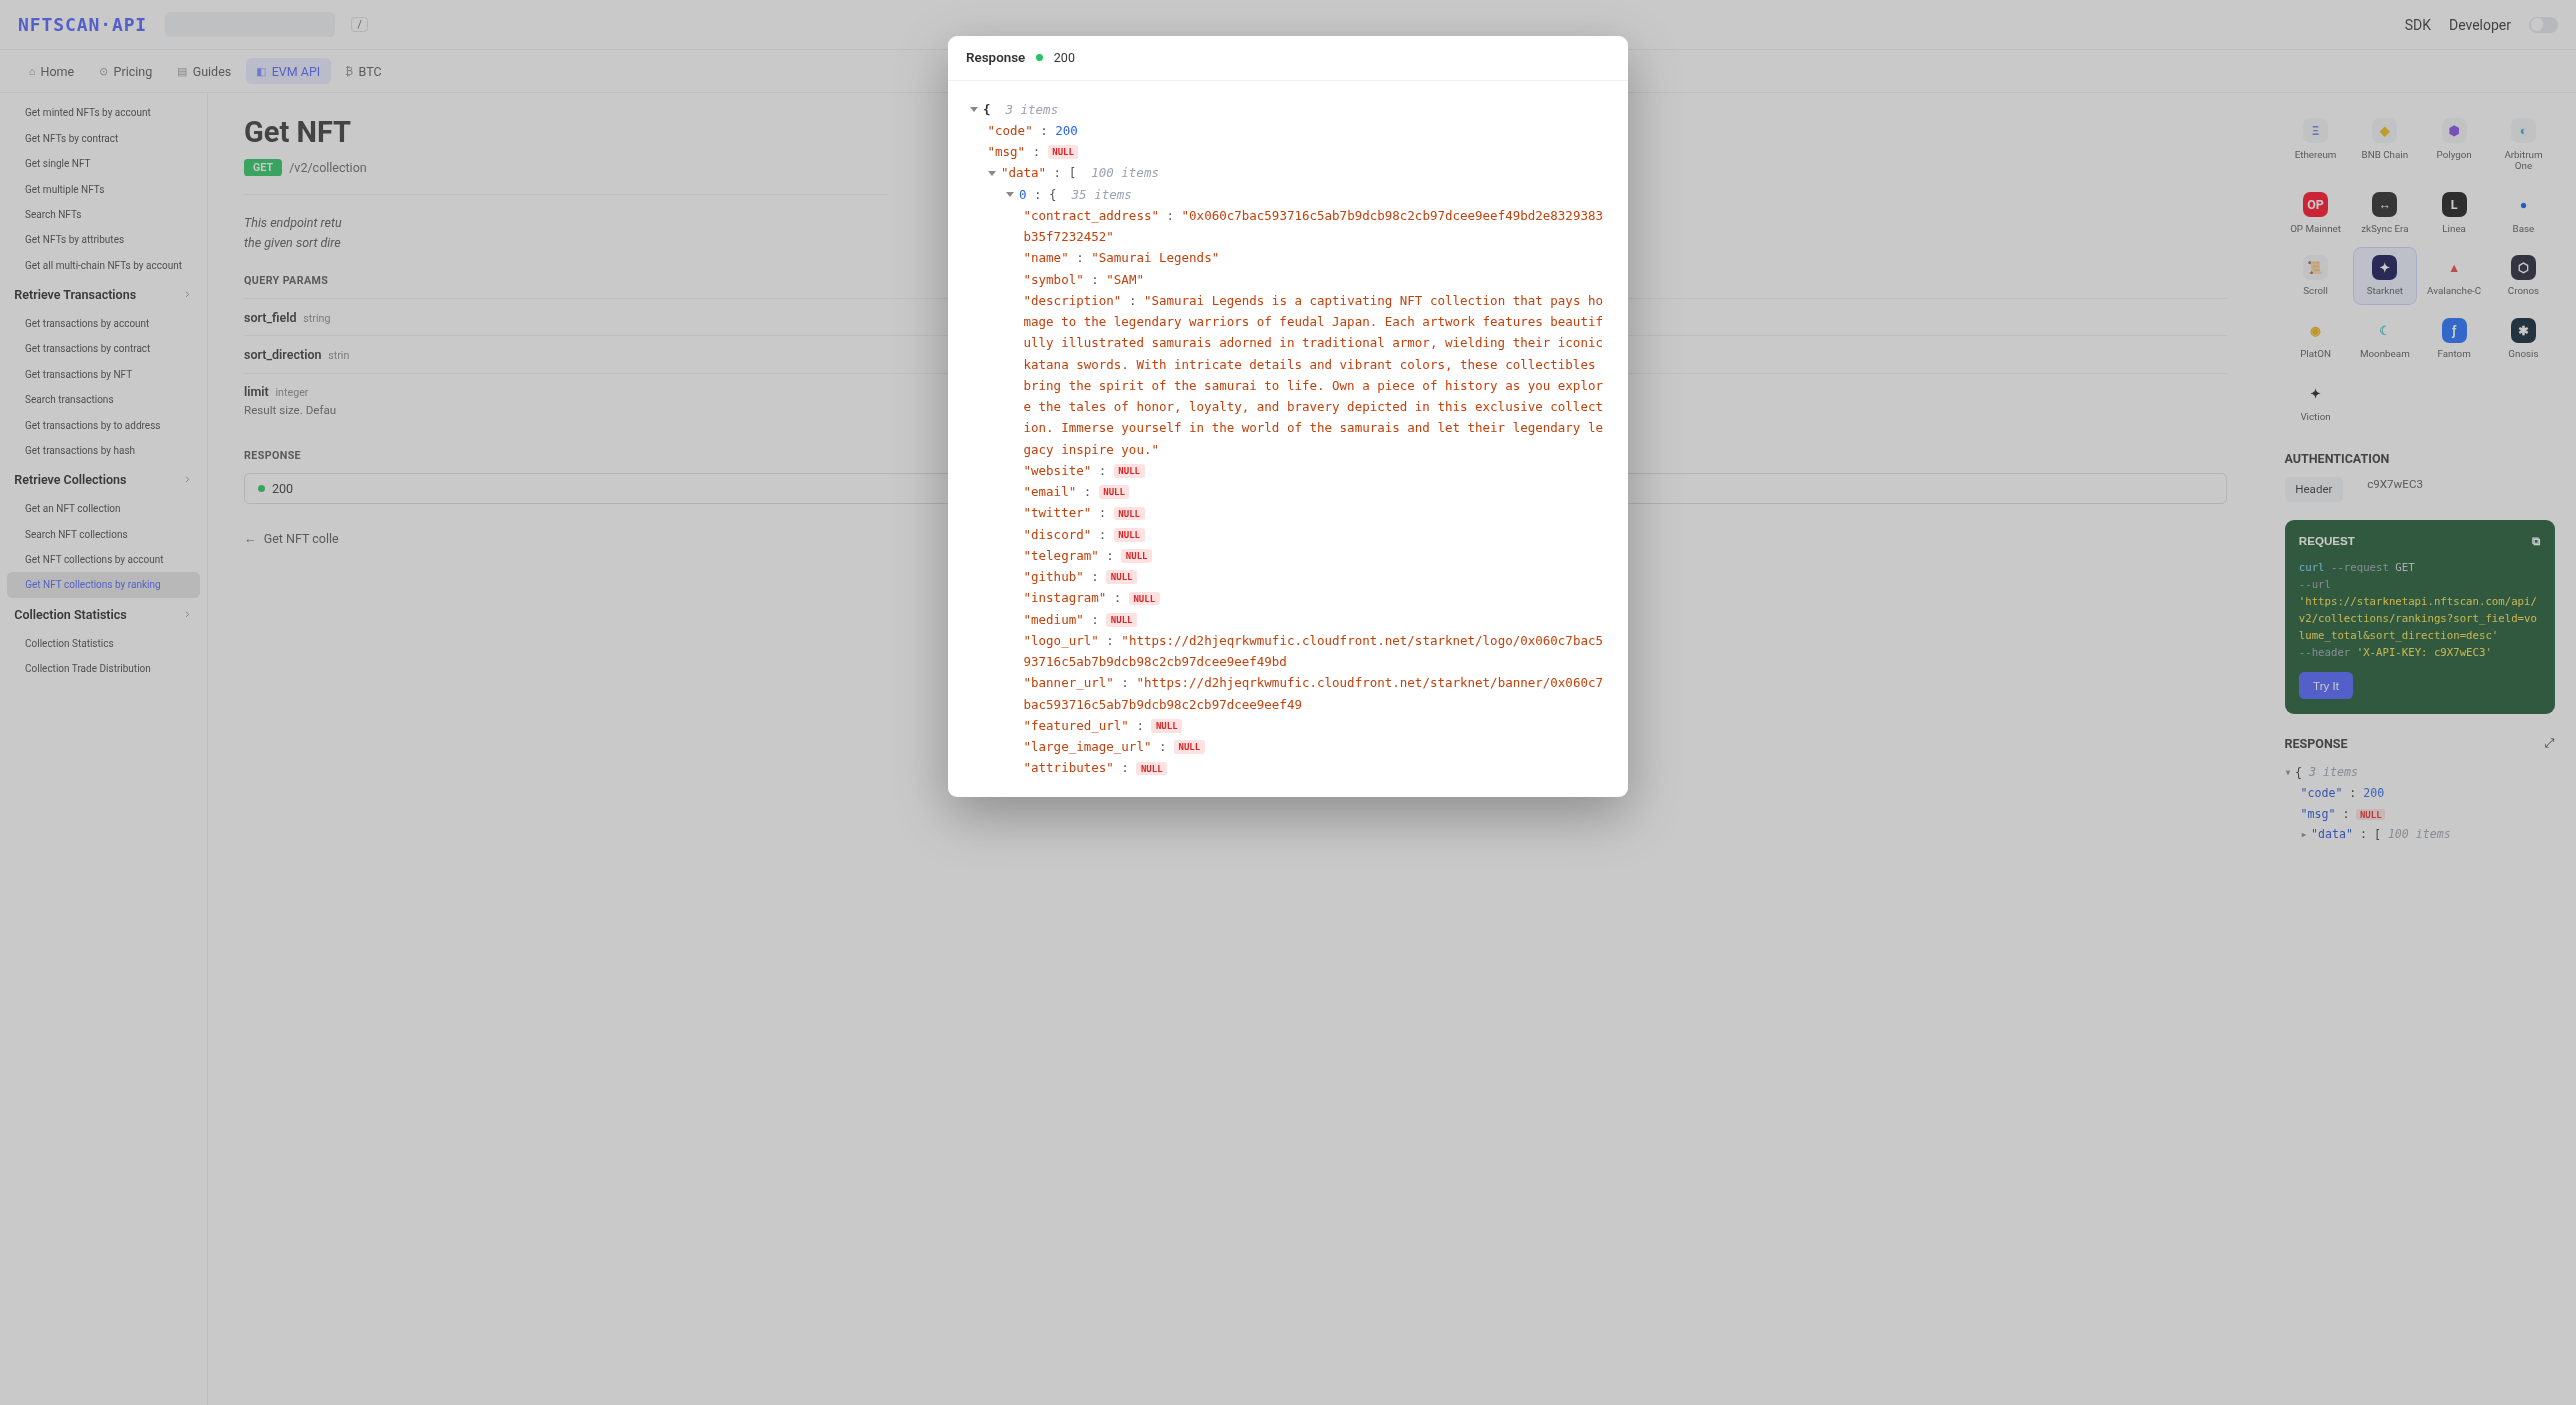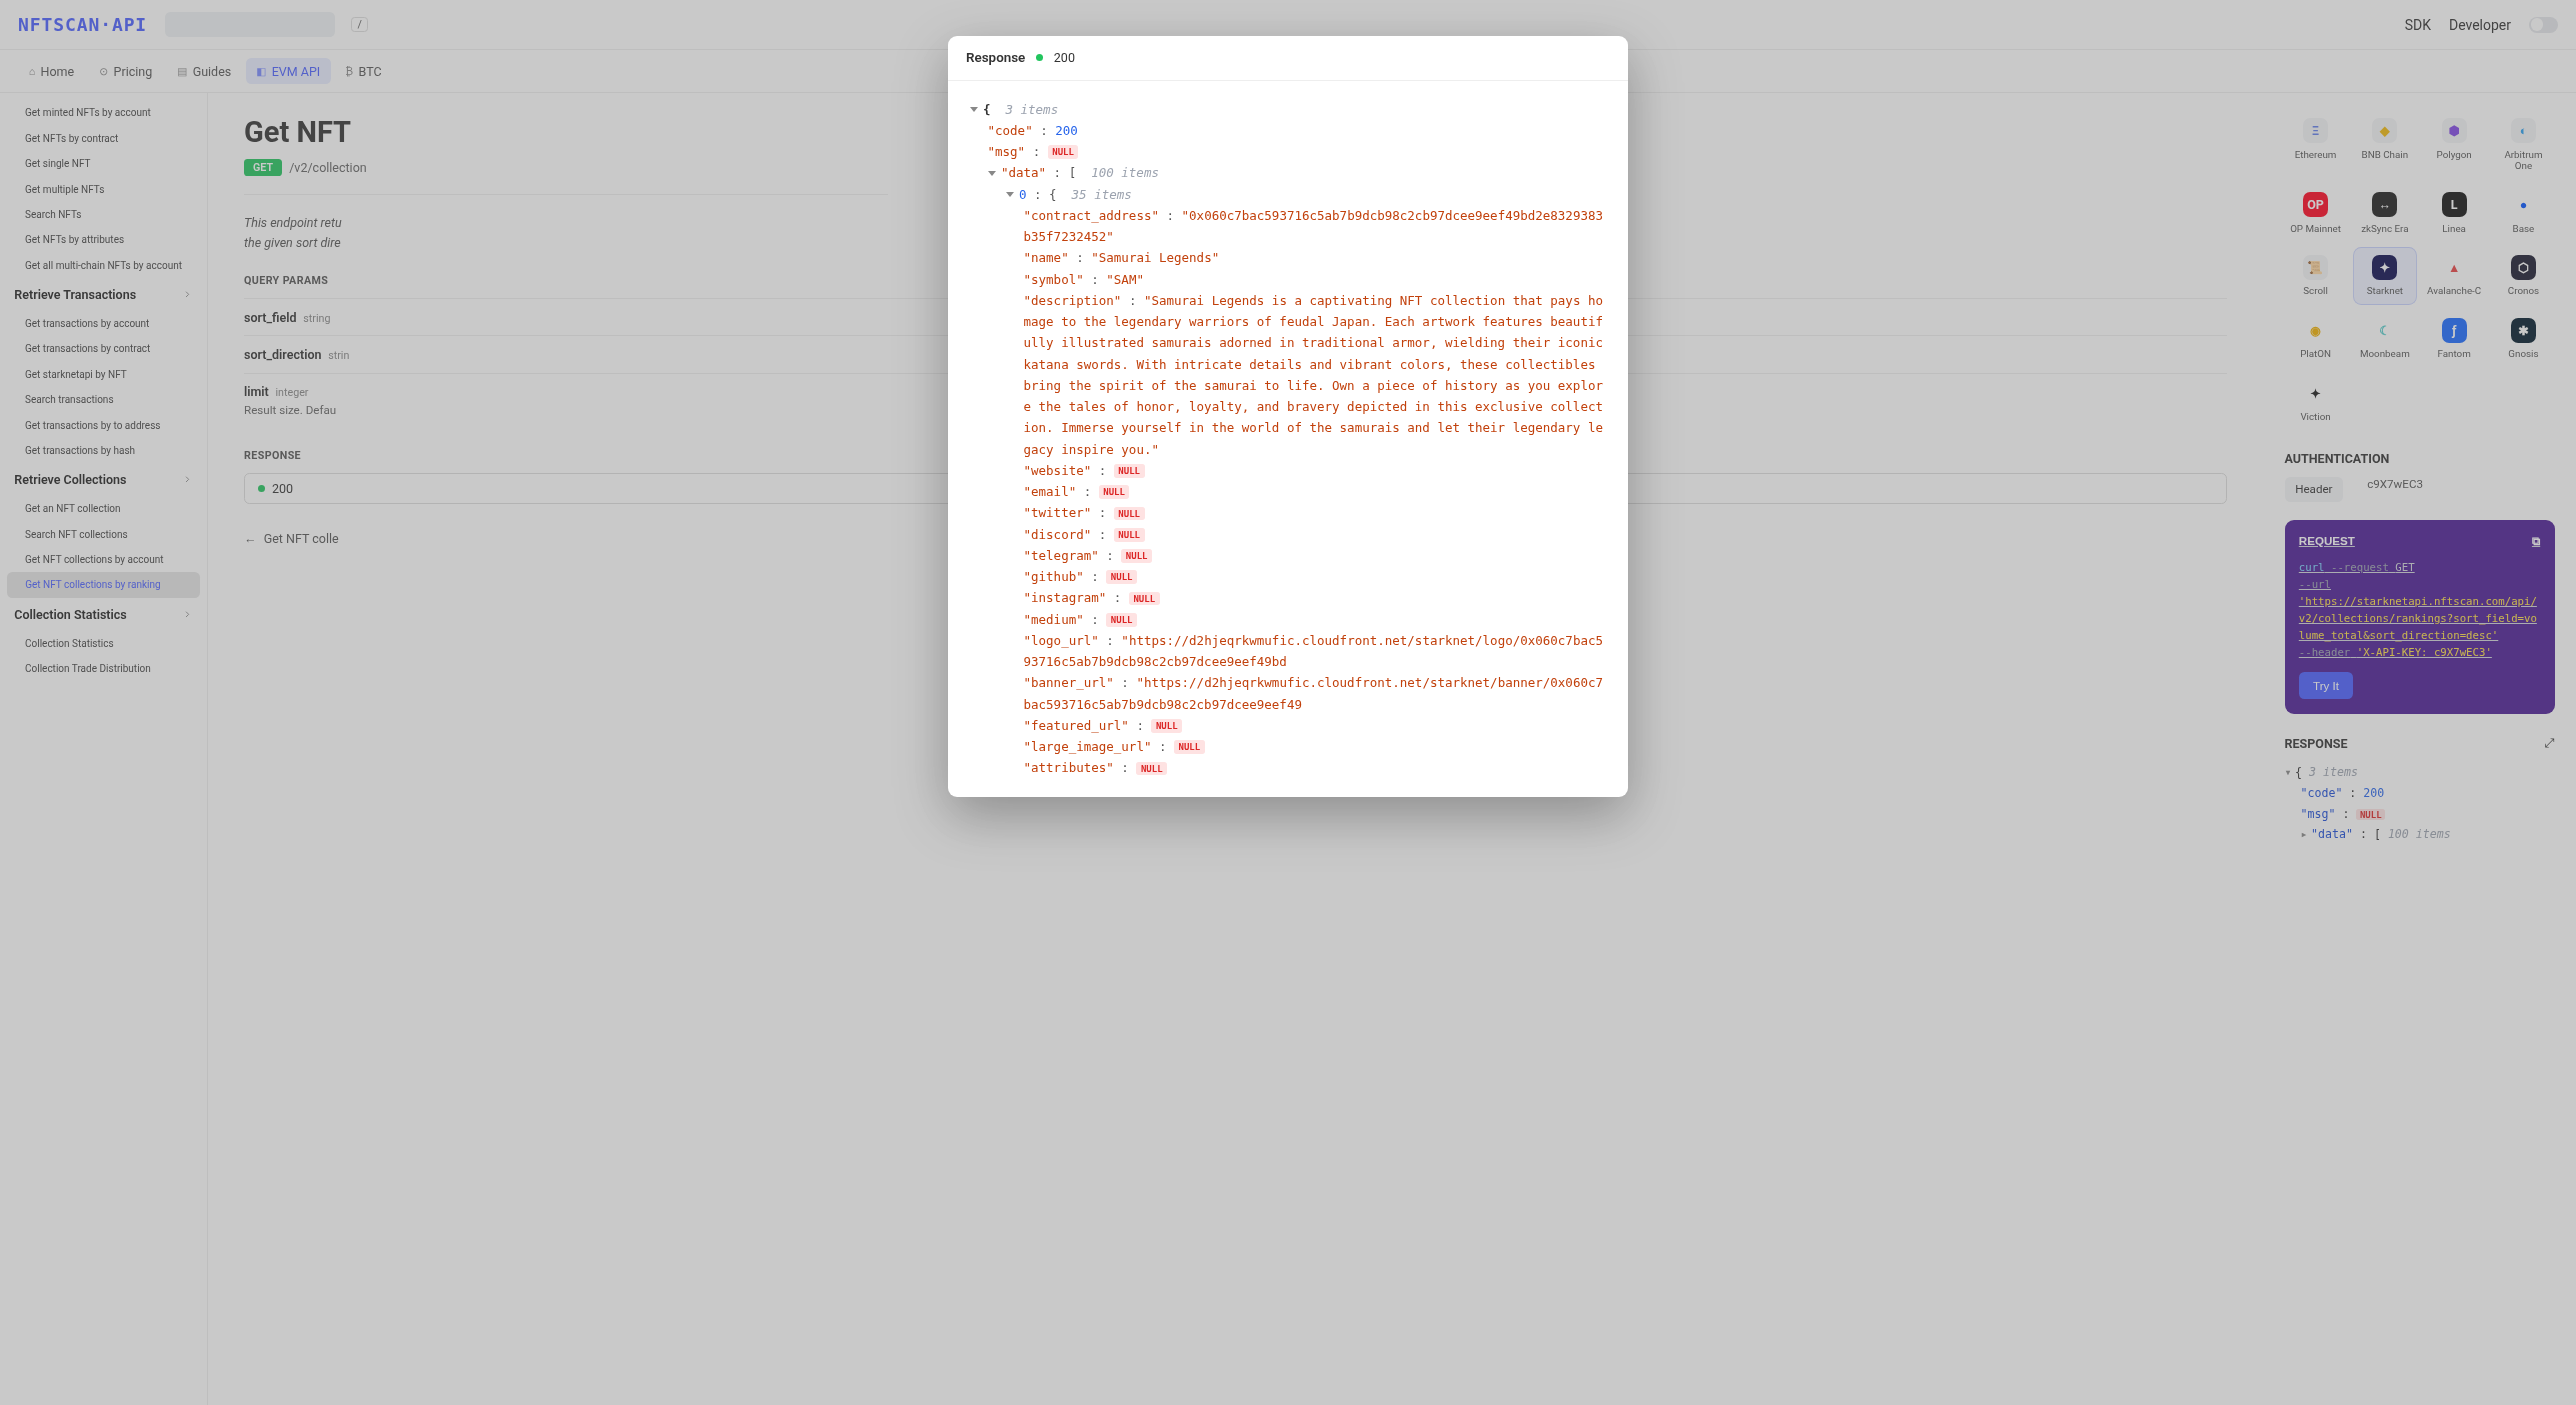--- a/index.html
+++ b/index.html
@@ -49,21 +49,21 @@
 .right-rail { width: 313px; padding: 18px 21.5px; overflow-y: auto; }
 .network-grid { display: grid; grid-template-columns: repeat(4, 1fr); gap: 7.2px; margin-bottom: 21.5px; }
 .network-card { display: flex; flex-direction: column; align-items: center; gap: 5.4px; padding: 7.2px 3.6px; border-radius: 7.2px; cursor: pointer; }
 .network-card.active { background: #eef1ff; box-shadow: 0 0 0 0.9px #c7d2fe; }
 .network-icon { width: 25px; height: 25px; border-radius: 7.2px; display: flex; align-items: center; justify-content: center; font-size: 12.5px; font-weight: 700; color: #fff; }
 .network-label { font-size: 9.8px; color: #555; text-align: center; }
 .auth-section h3 { font-size: 12.5px; font-weight: 700; color: #333; margin-bottom: 10.7px; }
 .auth-row { display: flex; gap: 24px; margin-bottom: 18px; }
 .auth-pill { background: #f3f4f6; padding: 5.4px 10.7px; border-radius: 5.4px; font-size: 11.6px; }
 .auth-value { color: #555; font-size: 11.6px; }
-.request-box { background: #4c1d95; border-radius: 9px; padding: 14.3px; color: #d1d5db; font-size: 10.7px; font-family: monospace; position: relative; text-decoration: underline; }
+.request-box { background: #14532d; border-radius: 9px; padding: 14.3px; color: #d1d5db; font-size: 10.7px; font-family: monospace; position: relative; }
 .request-box-header { display: flex; justify-content: space-between; color: #fff; font-family: -apple-system, sans-serif; font-size: 11.6px; font-weight: 600; margin-bottom: 10.7px; }
 .copy-icon { cursor: pointer; }
 .request-box pre { white-space: pre-wrap; word-break: break-all; line-height: 1.6; }
 .cmd-curl { color: #7dd3fc; }
 .cmd-flag { color: #9ca3af; }
 .cmd-str { color: #fde047; }
 .try-btn { margin-top: 10.7px; background: #4a5fff; color: #fff; border: none; padding: 7.2px 14.3px; border-radius: 5.4px; cursor: pointer; font-size: 11.6px; }
 .response-header { display: flex; justify-content: space-between; align-items: center; margin: 21.5px 0 10.7px; }
 .response-header h3 { font-size: 12.5px; font-weight: 700; }
 .small-tree { font-family: monospace; font-size: 11.6px; line-height: 1.8; }
@@ -142,21 +142,21 @@
       <div class="sidebar-item">Get NFTs by attributes</div>
       <div class="sidebar-item">Get all multi-chain NFTs by account</div>
       <div class="sidebar-group">
         <span>Retrieve Transactions</span>
         <svg viewBox="0 0 24 24" fill="none" stroke="currentColor" stroke-width="2">
           <polyline points="9 18 15 12 9 6"></polyline>
         </svg>
       </div>
       <div class="sidebar-item">Get transactions by account</div>
       <div class="sidebar-item">Get transactions by contract</div>
-      <div class="sidebar-item">Get starknetapi by NFT</div>
+      <div class="sidebar-item">Get transactions by NFT</div>
       <div class="sidebar-item">Search transactions</div>
       <div class="sidebar-item">Get transactions by to address</div>
       <div class="sidebar-item">Get transactions by hash</div>
       <div class="sidebar-group">
         <span>Retrieve Collections</span>
         <svg viewBox="0 0 24 24" fill="none" stroke="currentColor" stroke-width="2">
           <polyline points="9 18 15 12 9 6"></polyline>
         </svg>
       </div>
       <div class="sidebar-item">Get an NFT collection</div>

